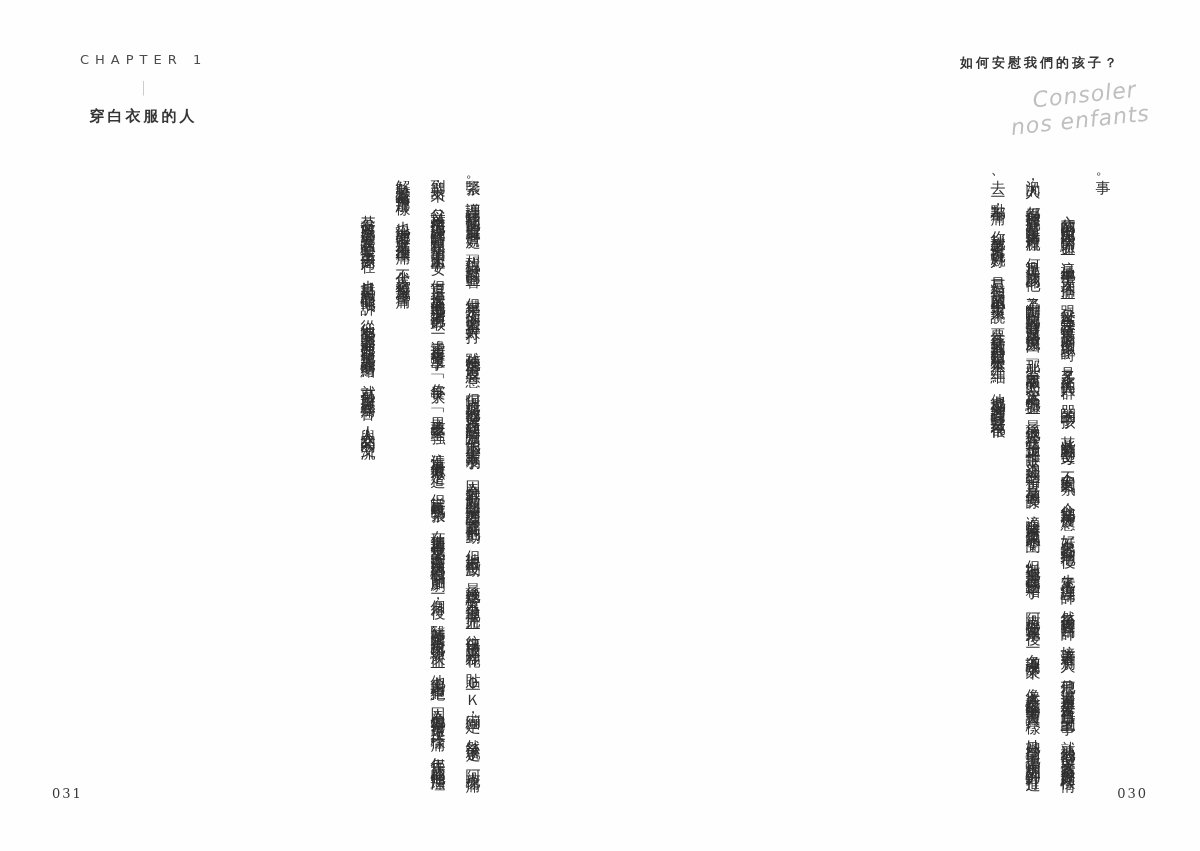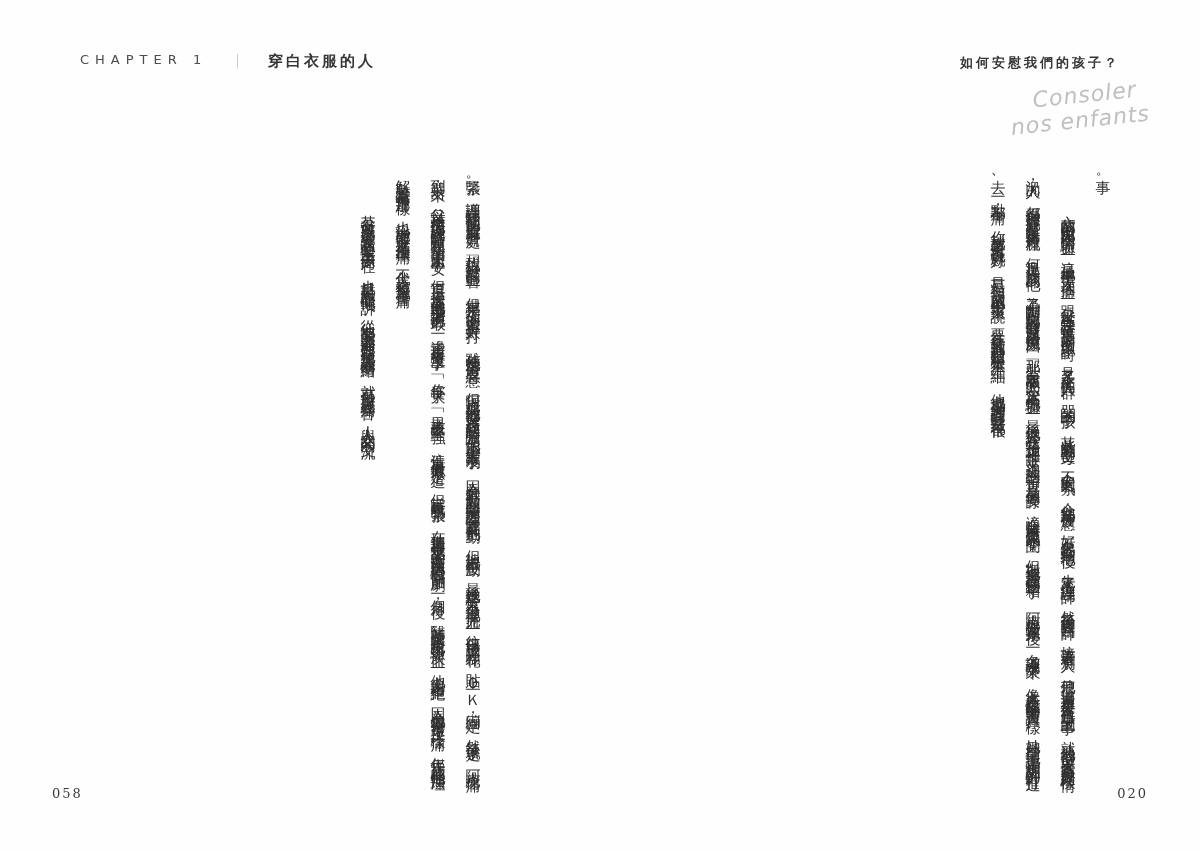--- a/index.html
+++ b/index.html
@@ -11,22 +11,23 @@
   }
   .canvas {
     position: relative;
     width: 1200px; height: 851px;
     background: #fefefe;
   }
 
   
   .header-left {
     position: absolute; left: 80px; top: 52px;
-    display: flex; align-items: flex-start; gap: 28px;
+    display: flex; align-items: center; gap: 12px;
     white-space: nowrap;
+    flex-direction: column;
   }
   .chapter-label {
     font-family: "DejaVu Sans", sans-serif;
     font-size: 13px; letter-spacing: 6px;
     color: #4c4c4c; font-weight: 500;
   }
   .header-divider {
     color: #b5b5b5; font-size: 14px; font-weight: 300;
     font-family: "DejaVu Sans", sans-serif;
   }
@@ -100,16 +101,16 @@
   <div class="body-vertical body-right">
     <p>事。</p>
     <p class="indent">六歲的阿克榭因病需驗血，這是他生平第一次抽血。跟父母在急診室待了漫長的兩個多小時，見多了來往的人群、哭鬧的孩子、某些激動的父母、不安的氣氛，令他精神疲憊。好不容易輪到他後，先來了位護理師，然後是實習醫師，接著還有別人，他只得一遍遍重複發生在自己身上的事。就連他的父母與大多數身處同樣情況的人，都很難理解這些常規醫療流程，何況是僅六歲的他。為了判斷阿克榭的身體狀況與發燒原因，那些「穿白衣服的人」決定為他驗血，最後他終於在「箱子」裡平靜下來（這裡的「箱子」只是某個安靜、適合醫療檢查的小空間，但對他來說就像個「箱子」）。阿克榭安頓完畢後，一名護理師來了，像大多數忙碌的醫護人員一樣，她只簡單地說「要用細細的針打進去、一點都不痛，你就想著要出去玩就好」。只是對一個六歲的小男孩來說，要往手臂扎的那根針頭根本算不上「細」，他也感受到護理師與父母都很</p>
   </div>
 
   <div class="body-vertical body-left">
     <p>緊張。護理師輕拍他的前臂靠肘彎處，想找出「好打的血管」，但結果是「你的血管不太好打」。雖然她當下沒有惡意，但阿克榭與他的父母將這句話解讀為「他的小手臂太瘦弱了」。因為置針不順利而緊張的護理師一直要他別動，但他根本沒動。最後她終於一言不發地採完血、往傷口放了團棉花、貼上ＯＫ繃固定，然後就走了。阿克榭痛到哭出來，父母雖然也因護理師略顯「粗暴」的舉止而不安，但還是一邊握著他的手稱讚他勇敢，一邊重複著「沒事了」、「你長大了」、「男孩子要堅強」。這件事看似微不足道，但當時氣氛緊張，在抽血過程中感受的疼痛只會因恐懼而加劇。一個月後，醫師要求阿克榭再驗一次血，他尖叫著拒絕，因為他覺得會跟上次一樣痛。年僅六歲的他無法理解急診室為何會那樣，也沒能力理解上次抽血很痛，不代表之後每次都會痛。</p>
     <p class="indent">若父母或照顧者設法在心理上與孩子同在，也就是耐心聽他傾訴、從他有限的表達能力理解他想表達的情緒，就有可望撫慰其痛苦。人與人之間的交流</p>
   </div>
 
-  <div class="pagenum pagenum-left">058</div>
-  <div class="pagenum pagenum-right">020</div>
+  <div class="pagenum pagenum-left">031</div>
+  <div class="pagenum pagenum-right">030</div>
 
 </div>
 
 </body></html>

